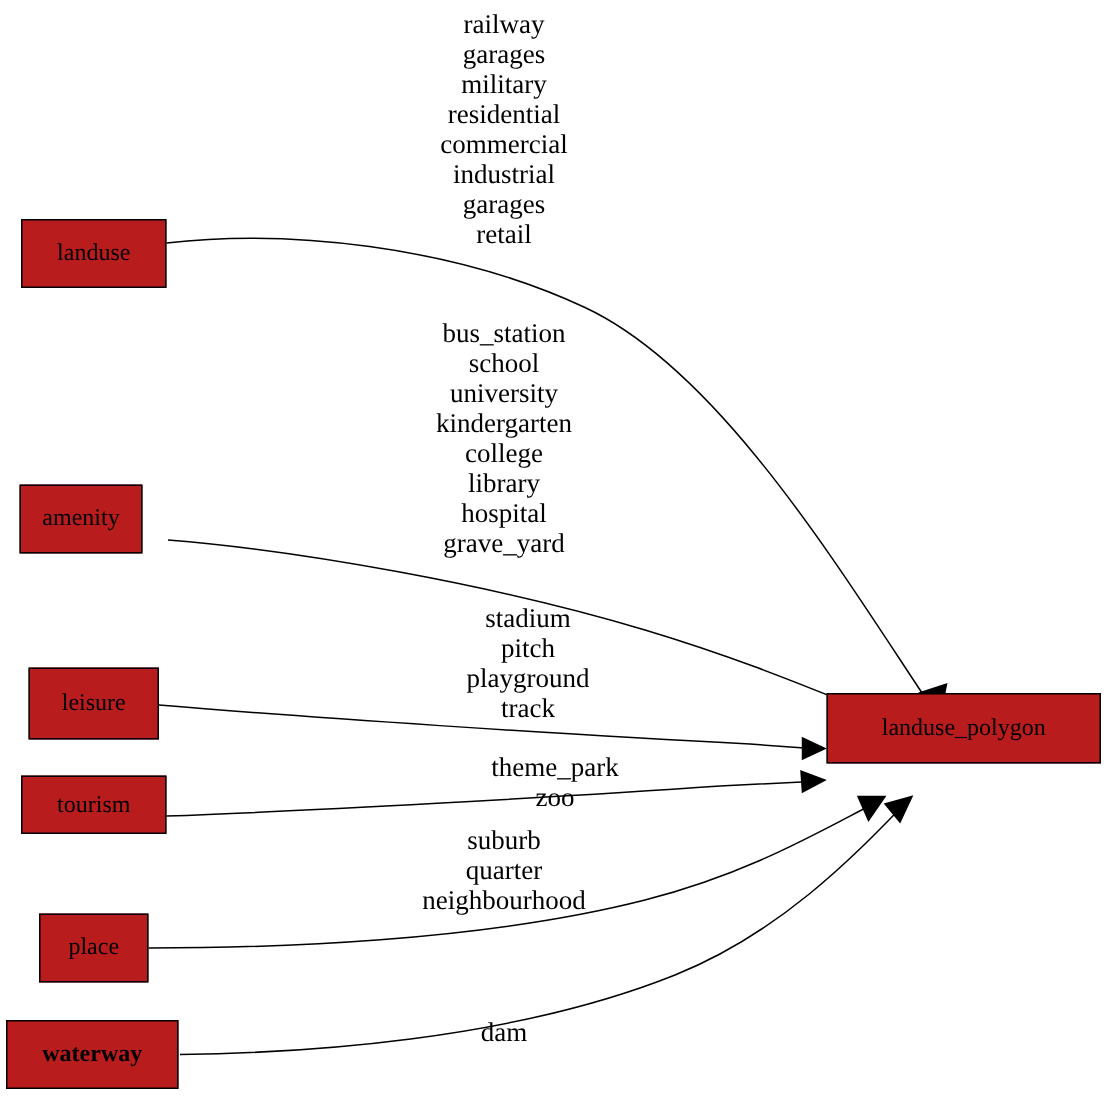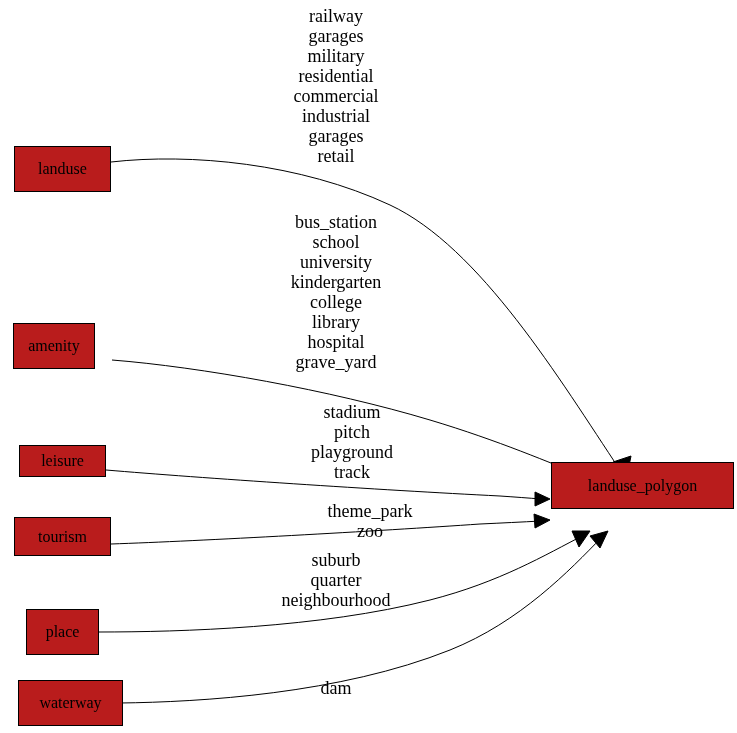--- a/index.html
+++ b/index.html
@@ -85,30 +85,30 @@
       </g>
     </svg>
 
   <div id="node-layer">
       <div class="node" style="left: 14px; top: 146px; width: 97px; height: 46px;">
         <span class="node-label">landuse</span>
       </div>
       <div class="node" style="left: 13px; top: 323px; width: 82px; height: 46px;">
         <span class="node-label">amenity</span>
       </div>
-      <div class="node" style="left: 19px; top: 445px; width: 87px; height: 32px;">
+      <div class="node" style="left: 19px; top: 445px; width: 87px; height: 48px;">
         <span class="node-label">leisure</span>
       </div>
       <div class="node" style="left: 14px; top: 517px; width: 97px; height: 39px; font-family: Liberation Serif, serif;">
         <span class="node-label">tourism</span>
       </div>
       <div class="node" style="left: 26px; top: 609px; width: 73px; height: 46px;">
         <span class="node-label">place</span>
       </div>
-      <div class="node" style="left: 18px; top: 680px; width: 105px; height: 46px;">
+      <div class="node" style="left: 4px; top: 680px; width: 115px; height: 46px; font-weight: bold;">
         <span class="node-label">waterway</span>
       </div>
       <div class="node" style="left: 551px; top: 462px; width: 183px; height: 47px;">
         <span class="node-label">landuse_polygon</span>
       </div>
     </div>
 
   <div id="label-layer">
       <div class="edge-label" style="left: 336px; top: 6px;">
         <div>railway</div>

